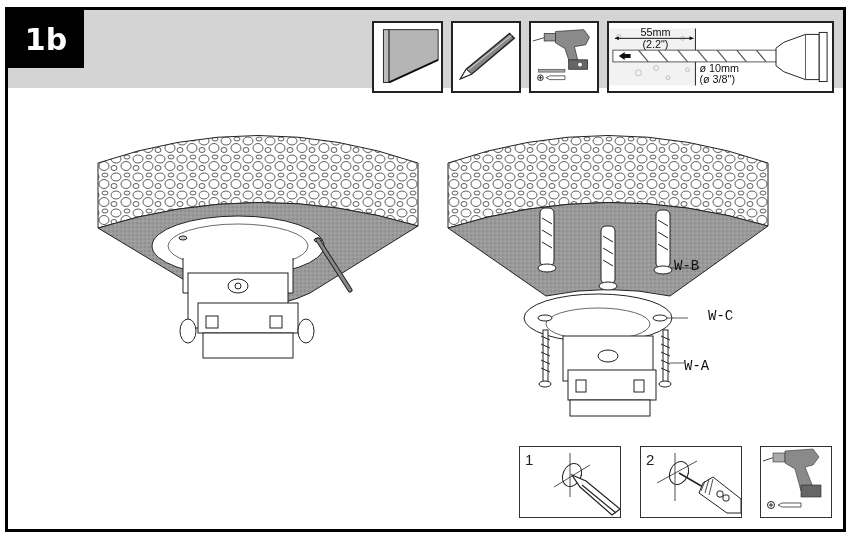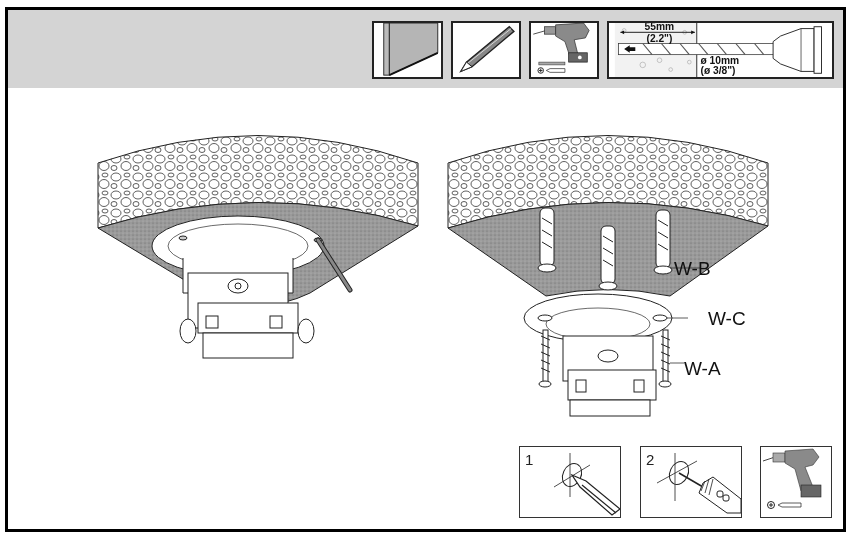--- a/index.html
+++ b/index.html
@@ -14,48 +14,48 @@
       position: absolute; left: 0; top: 0; width: 835px; height: 78px;
       background: #d4d4d4;
     }
     .step-badge {
       position: absolute; left: 0; top: 0; width: 76px; height: 58px;
       background: #000; color: #fff;
       font-family: "DejaVu Sans", sans-serif; font-weight: bold; font-size: 30px;
       display: flex; align-items: center; justify-content: center;
     }
     .tool-box {
-      position: absolute; top: 11px; height: 58px; background: #fff;
+      position: absolute; top: 11px; height: 72px; background: #fff;
       border: 2px solid #222;
-      font-weight: bold;
     }
     .tool-box svg { width: 100%; height: 100%; display: block; }
 
     .illus { position: absolute; }
     .illus svg { display: block; }
 
     .callout {
-      position: absolute; font-size: 19px; color: #111;
-      font-family: Liberation Sans, sans-serif;
+      position: absolute; font-size: 14px; color: #111;
+      font-family: Liberation Mono, monospace;
     }
 
     .step-box {
       position: absolute; top: 436px; height: 72px; background: #fff;
       border: 1.5px solid #333;
     }
     .step-num {
       position: absolute; left: 5px; top: 4px; font-size: 15px; color: #222;
     }
     .dim-label { font-size: 11px; fill: #111; font-family: "Liberation Sans", sans-serif; }
   </style>
 </head>
 <body>
 
 <div class="frame">
   <div class="header-band"></div>
+  <div class="step-badge">1b</div>
 
   <div class="tool-box" style="left:364px;width:71px;">
     <svg viewBox="0 0 71 58">
       <rect x="10" y="0" width="6" height="56" fill="#bbb" stroke="#222" stroke-width="1"></rect>
       <polygon points="16,0 68,0 68,32 16,56" fill="#b5b5b5" stroke="#222" stroke-width="1"></polygon>
       <line x1="16" y1="56" x2="68" y2="32" stroke="#111" stroke-width="2"></line>
     </svg>
   </div>
 
   <div class="tool-box" style="left:443px;width:70px;">

